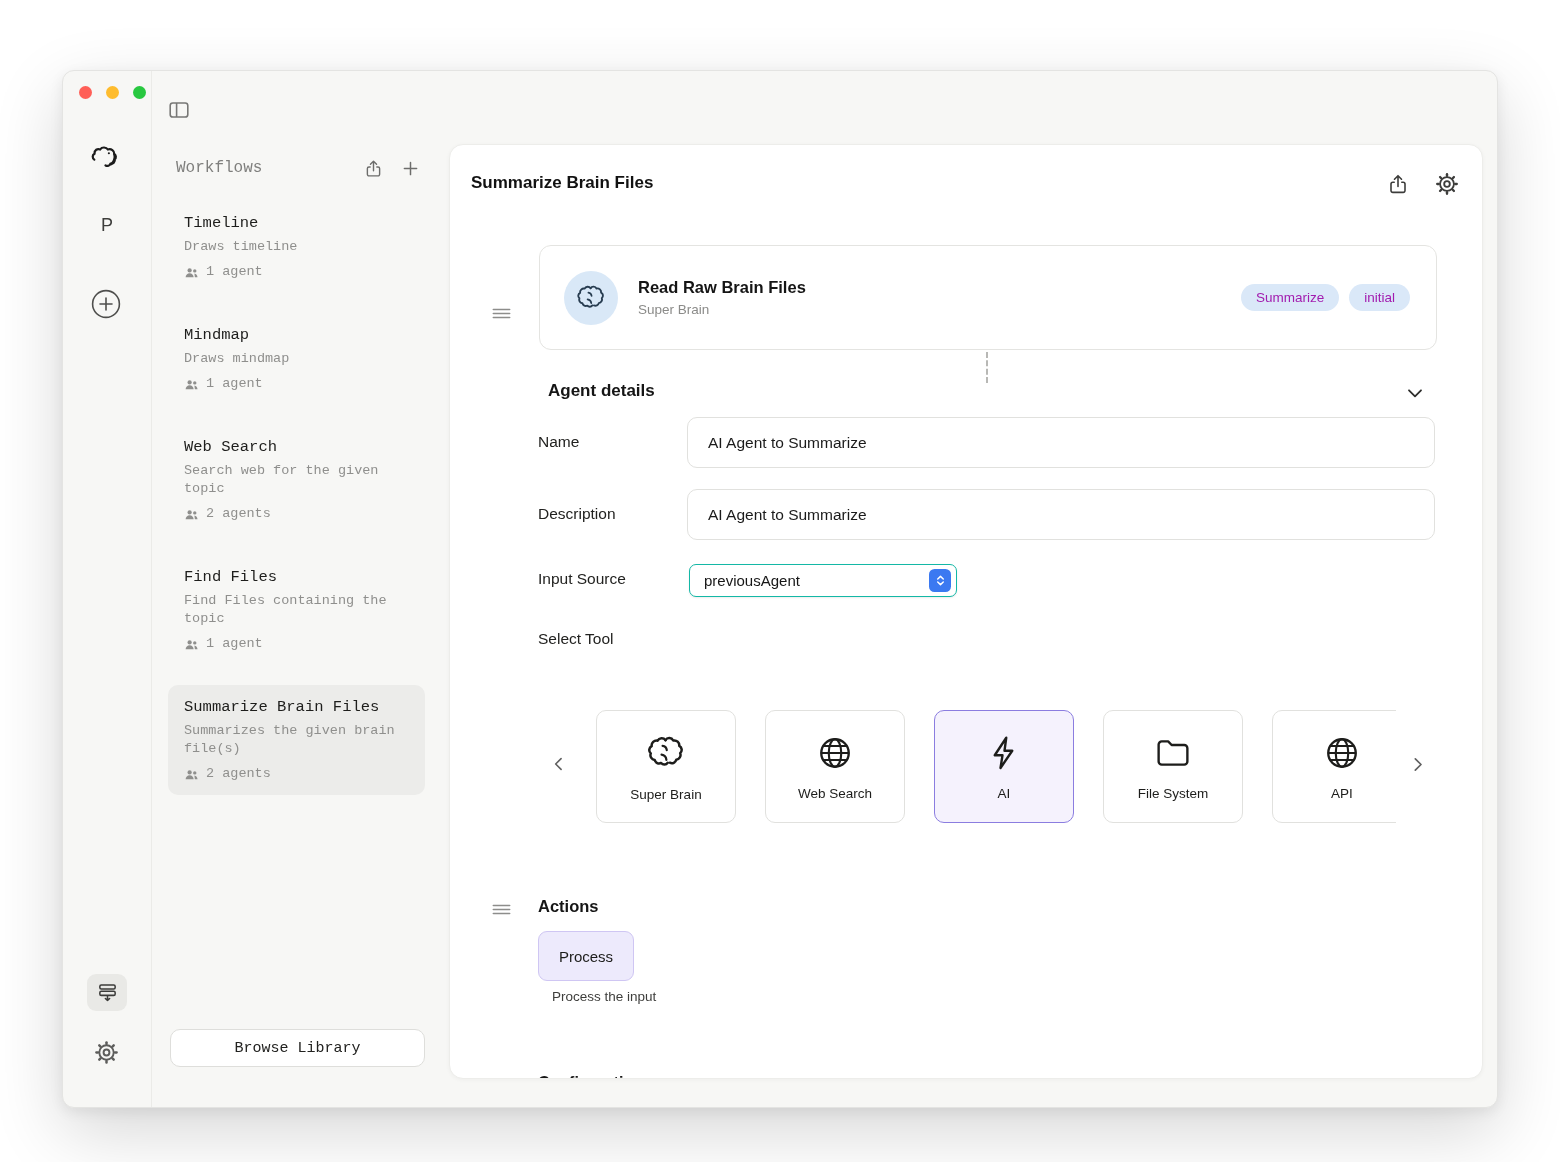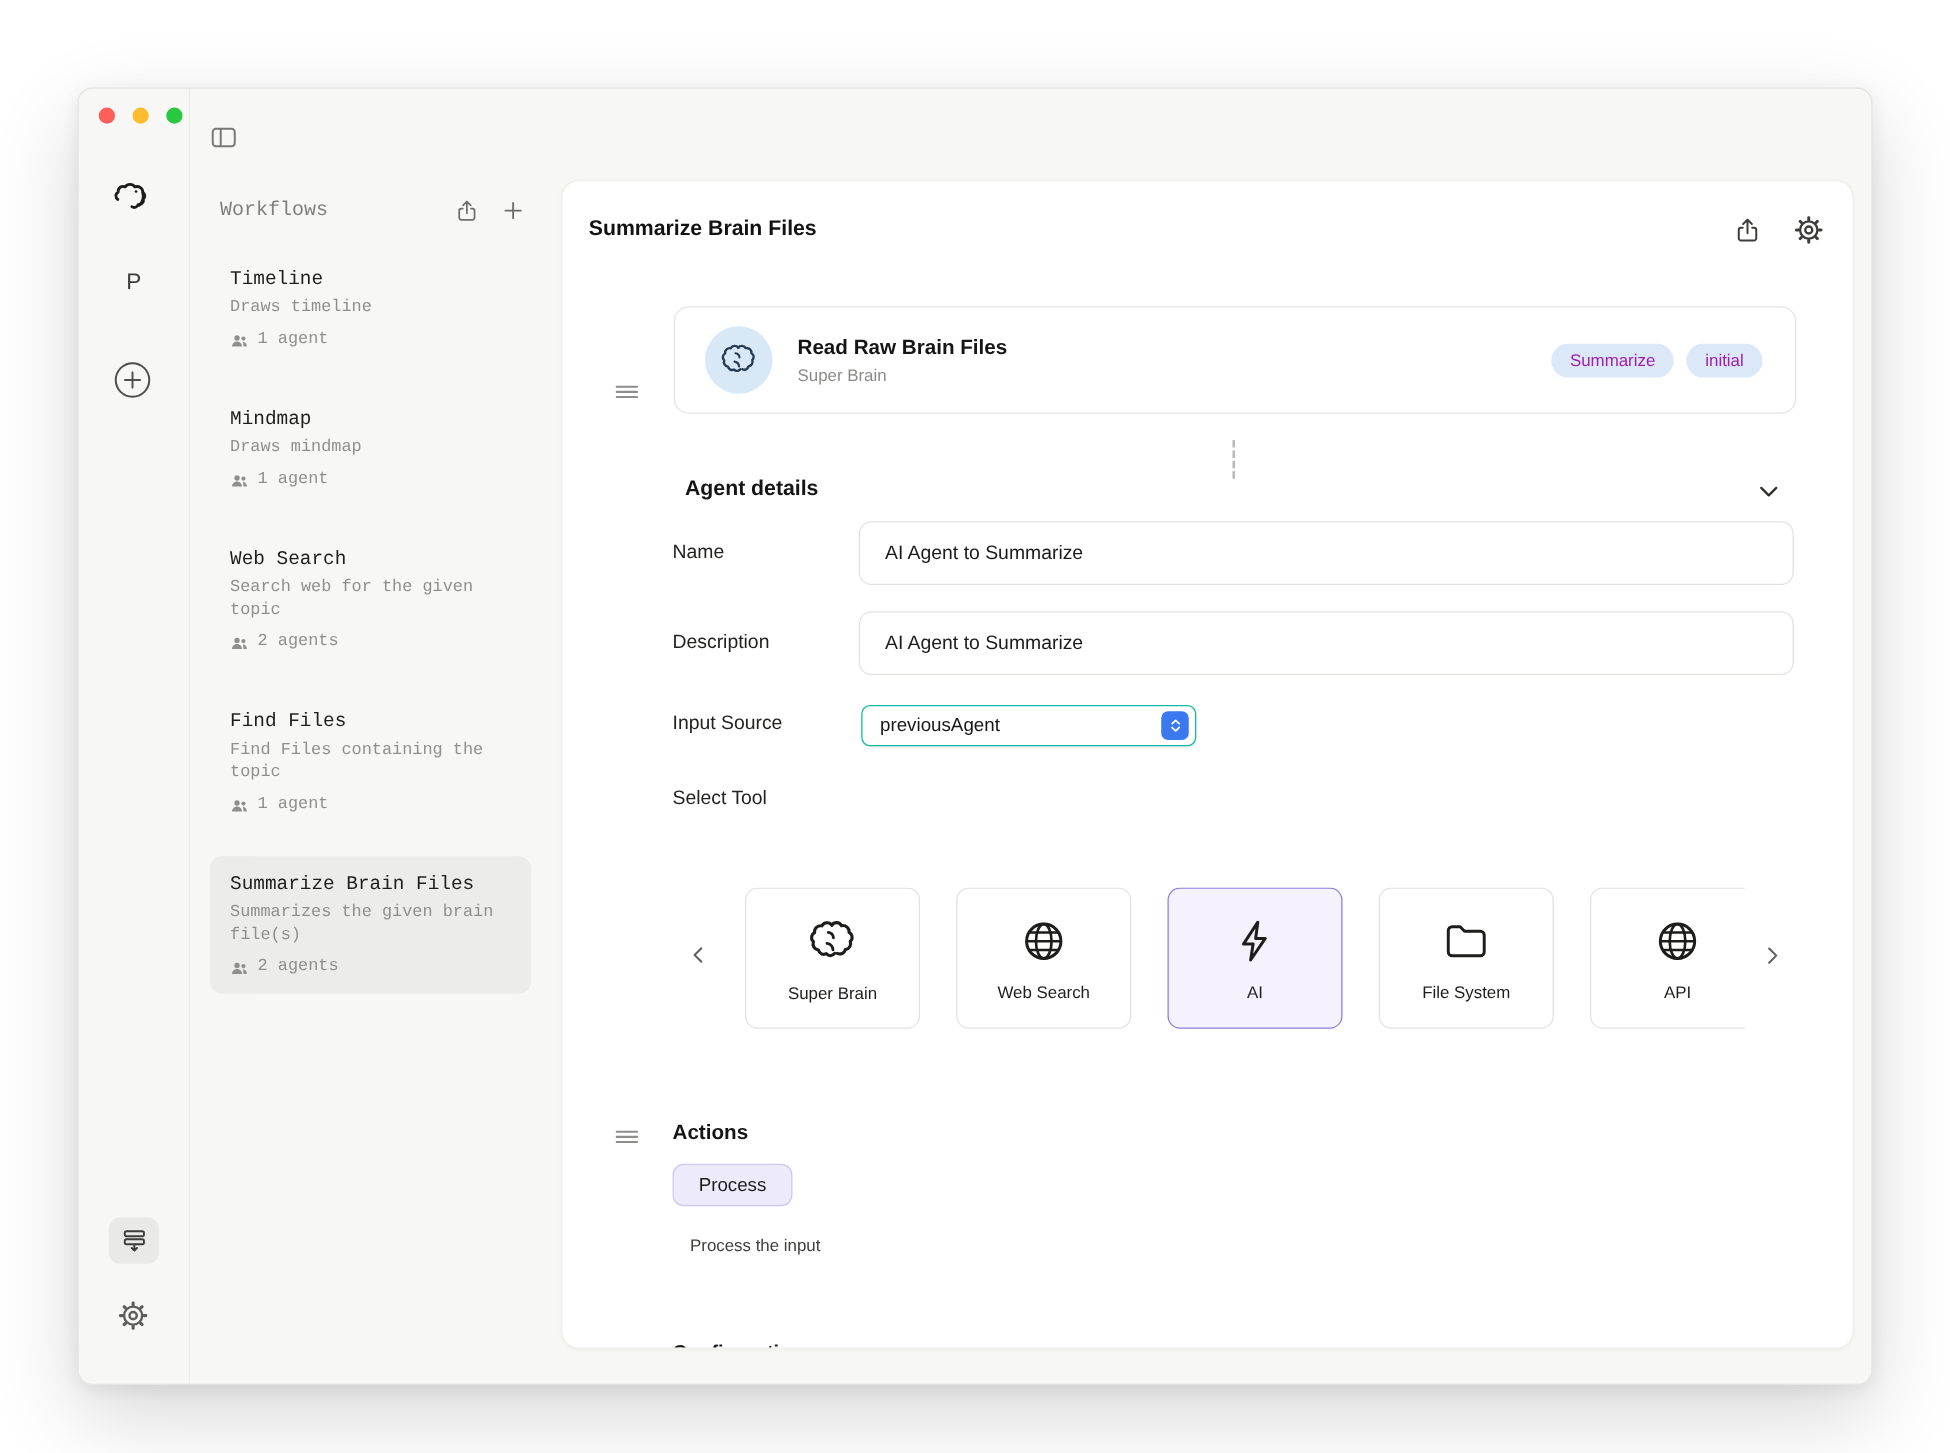--- a/index.html
+++ b/index.html
@@ -32,21 +32,21 @@
   .wf-desc { font-size:13.5px; color:#8f8f8d; line-height:18px; margin-top:4px; }
   .wf-agents { display:flex; align-items:center; gap:7px; margin-top:7px; color:#8f8f8d; font-size:13.5px; line-height:18px; }
   .browse-btn { position:absolute; left:18px; right:24px; bottom:40px; height:38px; background:#fff; border:1px solid #dededb; border-radius:10px; display:flex; align-items:center; justify-content:center; font-size:15px; font-weight:500; color:#222220; }
 
   
   .panel { position:absolute; left:386px; top:73px; width:1034px; height:935px; background:#ffffff; border:1px solid #ededea; border-radius:14px; overflow:hidden; box-shadow:0 1px 4px rgba(0,0,0,.04); }
   .panel-title { position:absolute; left:21px; top:28px; font-size:17px; font-weight:700; color:#121212; }
   .panel-share { position:absolute; left:936px; top:27px; color:#3d3d3b; }
   .panel-gear  { position:absolute; left:984px; top:26px; color:#3d3d3b; }
 
-  .agent-card { position:absolute; left:89px; top:100px; width:898px; height:86px; background:#fff; border:1px solid #e4e4e1; border-radius:12px; display:flex; align-items:center; padding:0 26px 0 24px; }
+  .agent-card { position:absolute; left:89px; top:100px; width:898px; height:105px; background:#fff; border:1px solid #e4e4e1; border-radius:12px; display:flex; align-items:center; padding:0 26px 0 24px; }
   .handle { color:#8d8d8b; }
   .handle-agent { position:absolute; left:40px; top:157px; }
   .brain-circle { width:54px; height:54px; border-radius:50%; background:#d9e8f7; display:flex; align-items:center; justify-content:center; color:#273c50; margin-right:20px; flex:0 0 auto; }
   .agent-txt { display:flex; flex-direction:column; }
   .agent-title { font-size:16.5px; font-weight:700; color:#151515; }
   .agent-sub { font-size:13.5px; color:#8b8b89; margin-top:5px; }
   .badges { margin-left:auto; display:flex; gap:10px; }
   .badge { background:#dae8f8; color:#a21caf; font-size:13.5px; padding:6px 15px; border-radius:999px; }
 
   .connector { position:absolute; left:536px; top:207px; height:31px; border-left:2px dashed #b8b8b5; }
@@ -72,21 +72,21 @@
   .tools-row { display:flex; gap:29px; }
   .tool-card { flex:0 0 auto; width:140px; height:113px; background:#fff; border:1px solid #e1e1de; border-radius:10px; display:flex; flex-direction:column; align-items:center; justify-content:center; gap:13px; color:#1d1d1b; }
   .tool-card.selected { border:1.6px solid #8b7de0; background:#f5f2fd; }
   .tool-label { font-size:13.5px; color:#1d1d1b; }
   .car-arrow { position:absolute; top:609px; color:#606060; }
   .car-left { left:99px; }
   .car-right { left:957px; }
 
   .handle-actions { position:absolute; left:40px; top:753px; }
   .actions-title { position:absolute; left:88px; top:752px; font-size:16.5px; font-weight:600; color:#151515; }
-  .process-pill { position:absolute; left:88px; top:786px; width:96px; height:34px; background:#edeafc; border:1px solid #cfc6f3; border-radius:9px; display:flex; align-items:center; justify-content:center; font-size:15px; color:#1c1c1a; }
+  .process-pill { position:absolute; left:88px; top:786px; width:96px; height:50px; background:#edeafc; border:1px solid #cfc6f3; border-radius:9px; display:flex; align-items:center; justify-content:center; font-size:15px; color:#1c1c1a; }
   .process-desc { position:absolute; left:102px; top:844px; font-size:13.5px; color:#3e3e3c; }
   .config-title { position:absolute; left:88px; top:929px; font-size:16px; font-weight:600; color:#151515; }
 
   svg.ic { display:block; }
 </style>
 </head>
 <body>
 
 <svg style="position:absolute;width:0;height:0;overflow:hidden" aria-hidden="true">
   <defs>
@@ -267,20 +267,21 @@
         <div class="wf-desc">Summarizes the given brain file(s)</div>
         <div class="wf-agents">
           <svg class="ic" width="15" height="15">
               <use href="#i-people"></use>
             </svg>
           <span>2 agents</span>
         </div>
       </div>
     </div>
 
+    <div class="browse-btn">Browse Library</div>
   </div>
 
   <div class="panel">
     <div class="panel-title">Summarize Brain Files</div>
     <div class="panel-share">
       <svg class="ic" width="24" height="24">
           <use href="#i-share"></use>
         </svg>
     </div>
     <div class="panel-gear">

